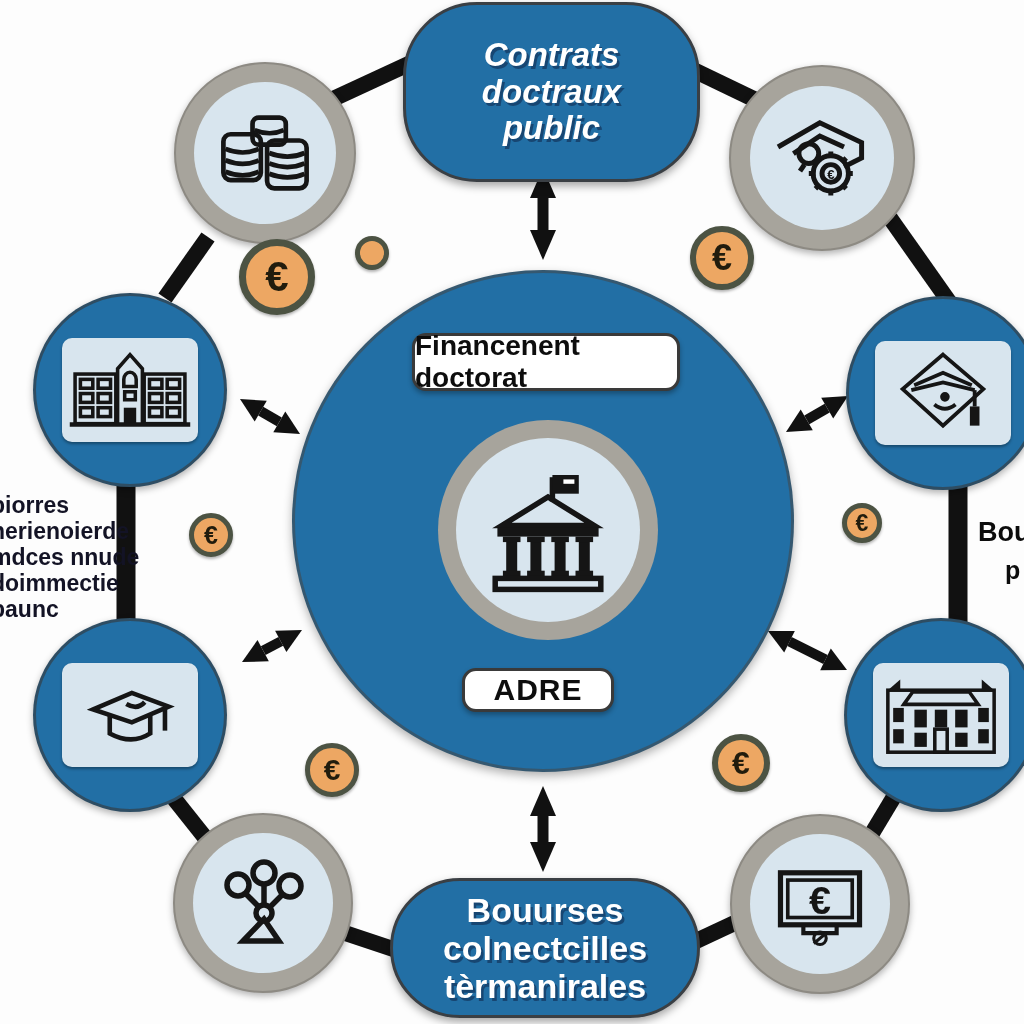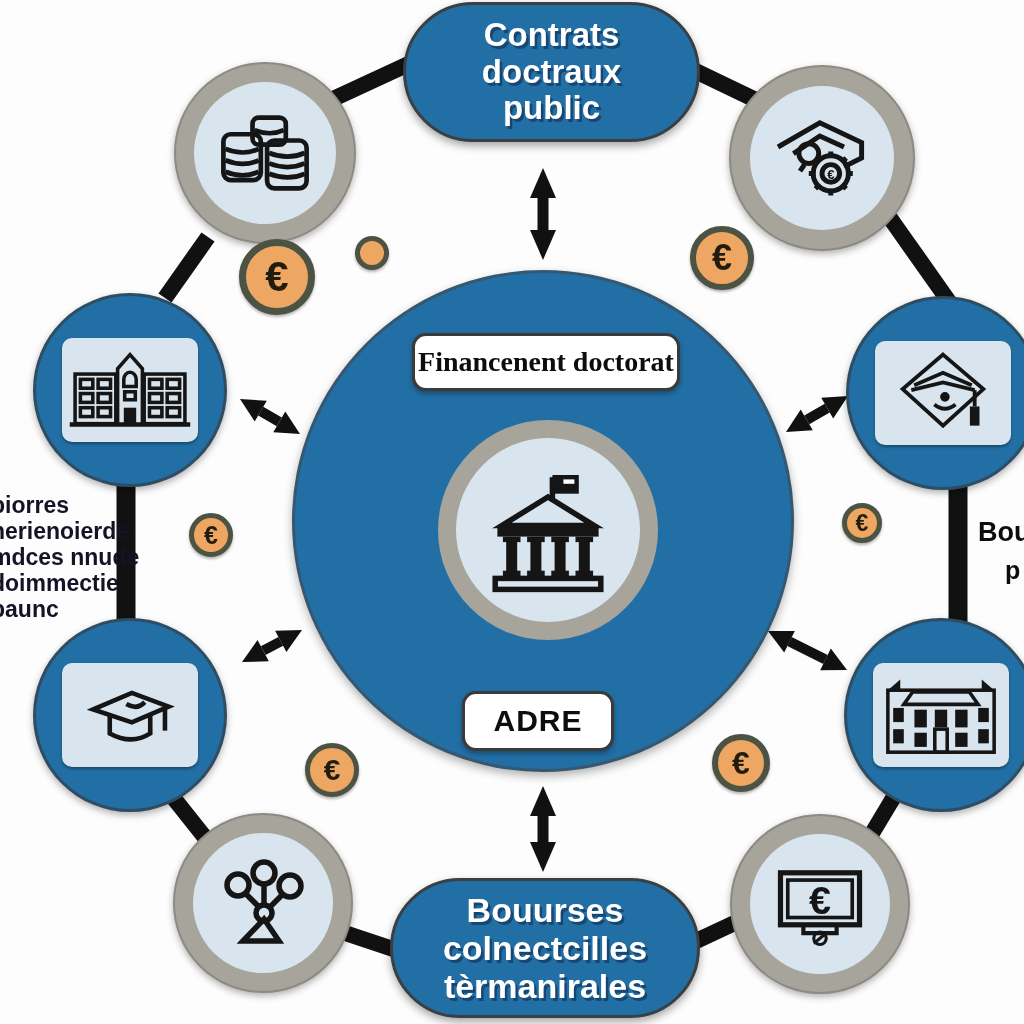--- a/index.html
+++ b/index.html
@@ -12,37 +12,37 @@
 
   .layer{position:absolute;left:0;top:0;width:1024px;height:1024px;pointer-events:none;}
   .z1{z-index:1}
 
   
   .pill{position:absolute;z-index:2;background:var(--blue);border:3px solid #3a3f44;border-radius:74px;
         display:flex;align-items:center;justify-content:center;text-align:center;
         box-shadow:0 4px 8px rgba(0,0,0,.35);}
   .pill span{color:var(--pill-text);font-weight:bold;font-size:33px;line-height:1.12;
         text-shadow:2.5px 2.5px 0 rgba(16,44,80,.6);padding:0 26px;}
-  .pill-top{left:403px;top:2px;width:297px;height:140px;}
+  .pill-top{left:403px;top:2px;width:297px;height:180px;font-style:italic;}
   .pill-bottom{left:390px;top:878px;width:310px;height:140px;}
   .pill-bottom span{font-size:34px;}
 
   
   .big-circle{position:absolute;z-index:2;left:292px;top:270px;width:502px;height:502px;border-radius:50%;
         background:var(--blue);border:3px solid rgba(70,70,70,.55);box-shadow:0 4px 10px rgba(0,0,0,.3);}
   .ring-circle{position:absolute;z-index:3;left:438px;top:420px;width:220px;height:220px;border-radius:50%;
         background:var(--gray-ring);display:flex;align-items:center;justify-content:center;}
   .ring-inner{width:184px;height:184px;border-radius:50%;background:var(--light-blue);
         display:flex;align-items:center;justify-content:center;}
   .label-box{position:absolute;z-index:4;background:#ffffff;border:3px solid #3a3a3a;border-radius:14px;
         display:flex;align-items:center;justify-content:center;box-shadow:0 3px 5px rgba(0,0,0,.3);}
   .label-box span{color:#0d0d0d;font-weight:bold;}
   .title-box{left:412px;top:333px;width:268px;height:58px;}
-  .title-box span{font-size:28px;font-family:Liberation Serif, serif;}
-  .adre-box{left:462px;top:691px;width:152px;height:60px;}
+  .title-box span{font-size:28px;}
+  .adre-box{left:462px;top:668px;width:152px;height:44px;}
   .adre-box span{font-size:30px;letter-spacing:1px;}
 
   
   .gnode{position:absolute;z-index:2;border-radius:50%;background:var(--gray-ring);
         border:2px solid #8d8a83;display:flex;align-items:center;justify-content:center;
         box-shadow:0 3px 7px rgba(0,0,0,.3);}
   .gnode .g-inner{border-radius:50%;background:var(--light-blue);display:flex;align-items:center;justify-content:center;}
   .n-topleft{left:174px;top:62px;width:182px;height:182px;}
   .n-topleft .g-inner{width:142px;height:142px;}
   .n-topright{left:729px;top:65px;width:186px;height:186px;}

